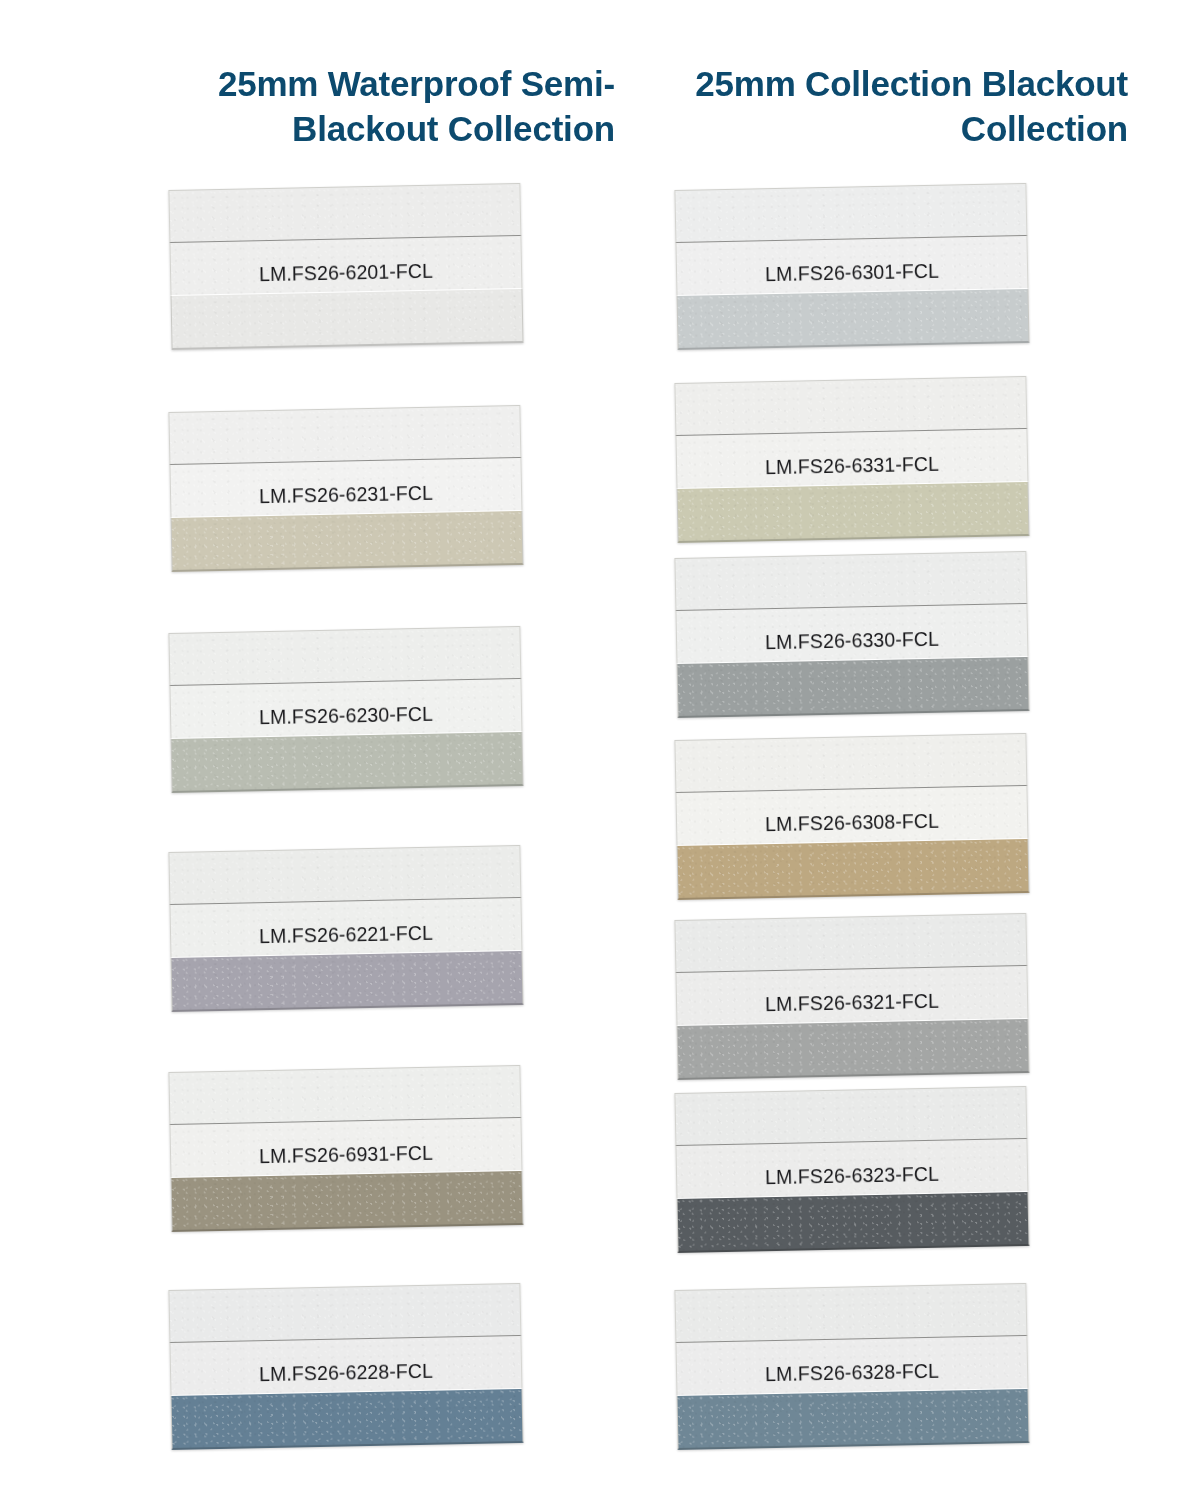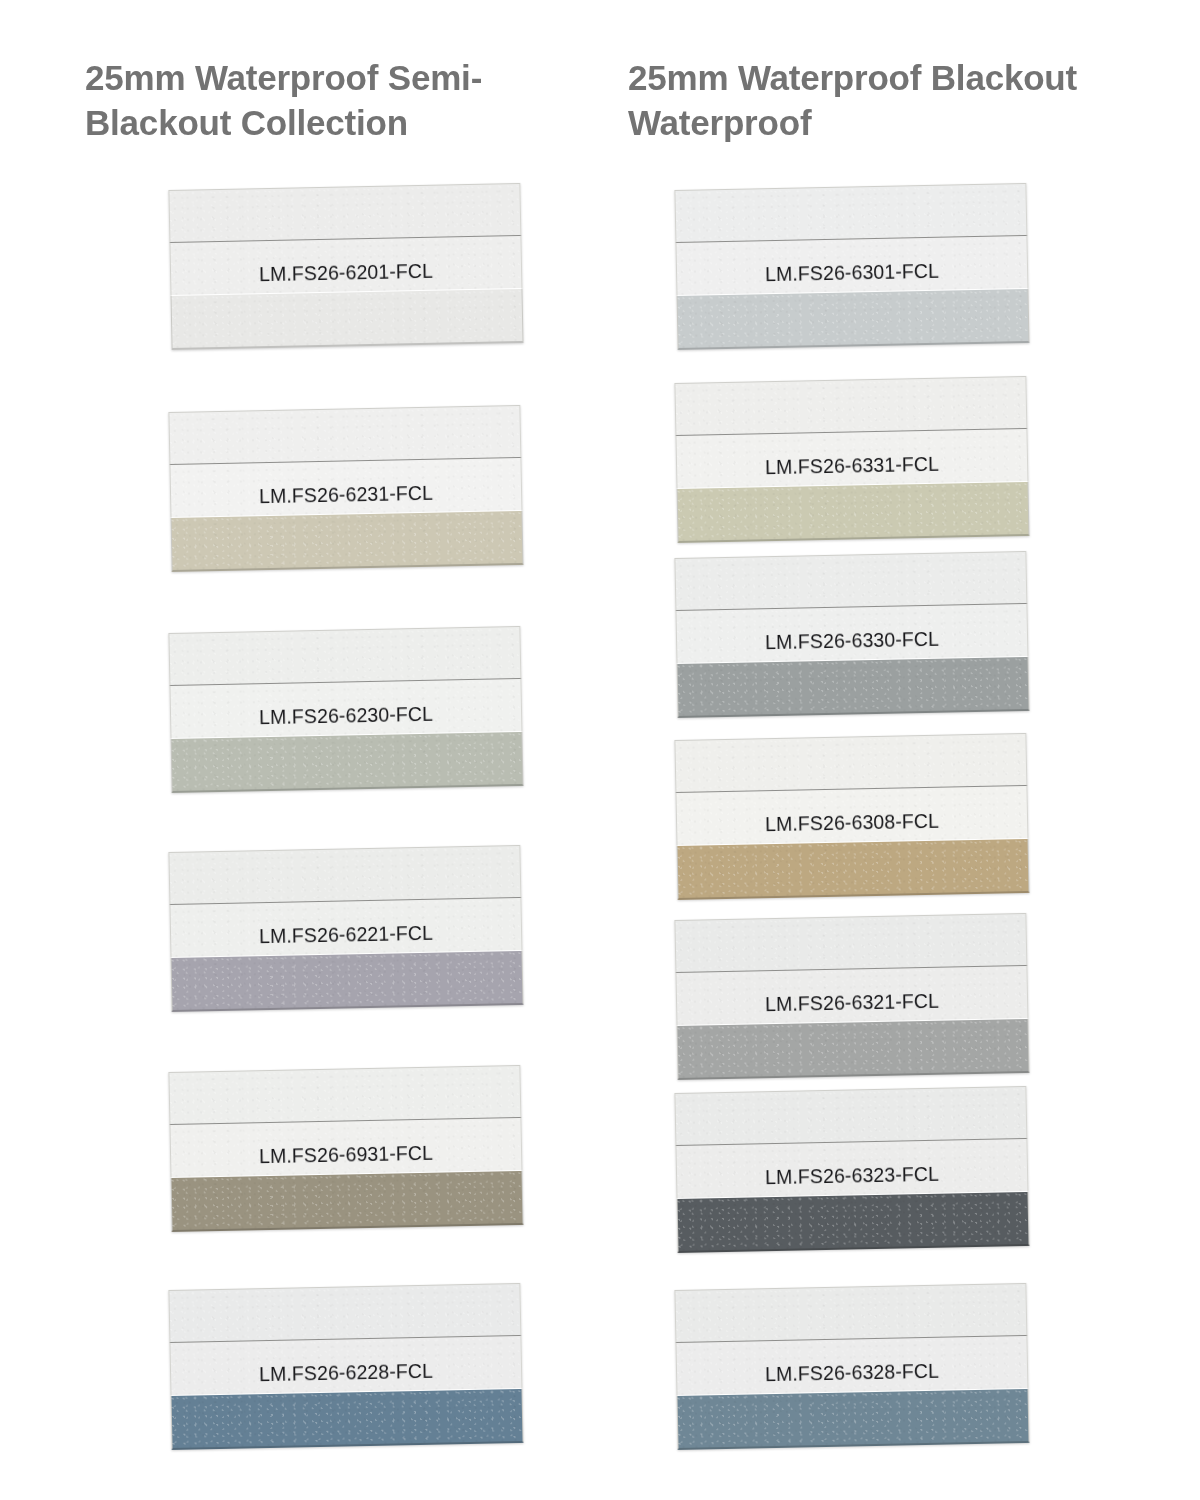--- a/index.html
+++ b/index.html
@@ -25,26 +25,26 @@
   
   .headings {
     position: absolute;
     top: 0;
     left: 0;
     width: 1200px;
     height: 190px;
   }
   .col-heading {
     position: absolute;
-    top: 56px;
+    top: 62px;
     font-size: 35px;
     font-weight: bold;
     line-height: 1.28;
-    color: #737373;
-    text-align: left;
+    color: #0c4a6e;
+    text-align: right;
     letter-spacing: -0.2px;
   }
   .col-heading.left  { left: 85px;  width: 530px; }
   .col-heading.right { left: 628px; width: 500px; }
 
   
   .columns {
     position: absolute;
     top: 190px;
     left: 0;
@@ -123,21 +123,21 @@
     transform: translateY(7px);
   }
 </style>
 </head>
 <body>
 
 <div class="page">
 
   <div class="headings">
     <div class="col-heading left">25mm Waterproof Semi-Blackout Collection</div>
-    <div class="col-heading right">25mm Waterproof Blackout Waterproof</div>
+    <div class="col-heading right">25mm Collection Blackout Collection</div>
   </div>
 
   <div class="columns">
     <div class="column left" id="col-left">
         <div class="swatch" style="top: 0px;">
           <div class="card">
             <div class="slat slat-top" style="background: rgb(236, 236, 235);">
               <div class="tex"></div>
             </div>
             <div class="slat slat-mid" style="background: rgb(238, 238, 237);">

